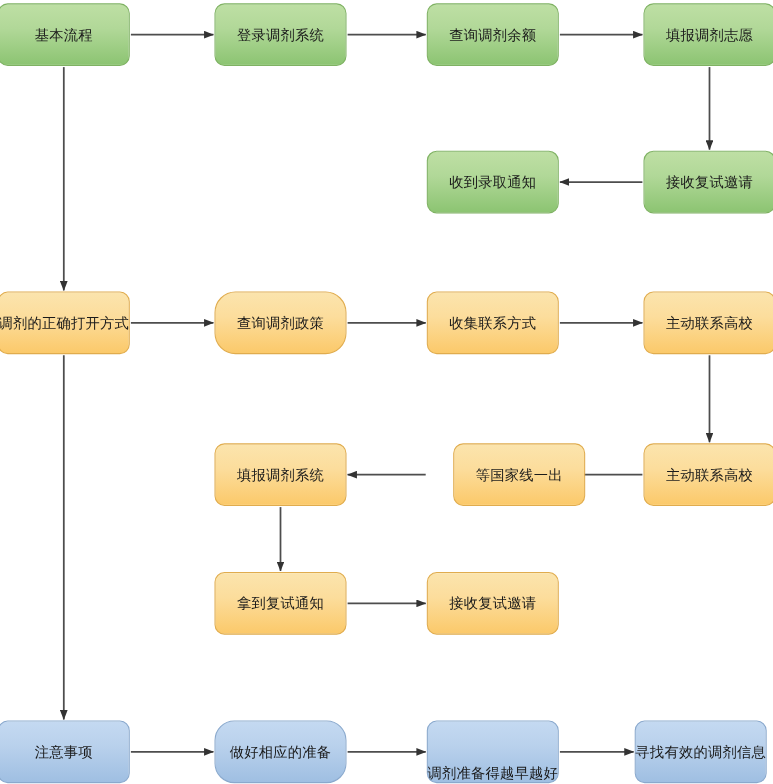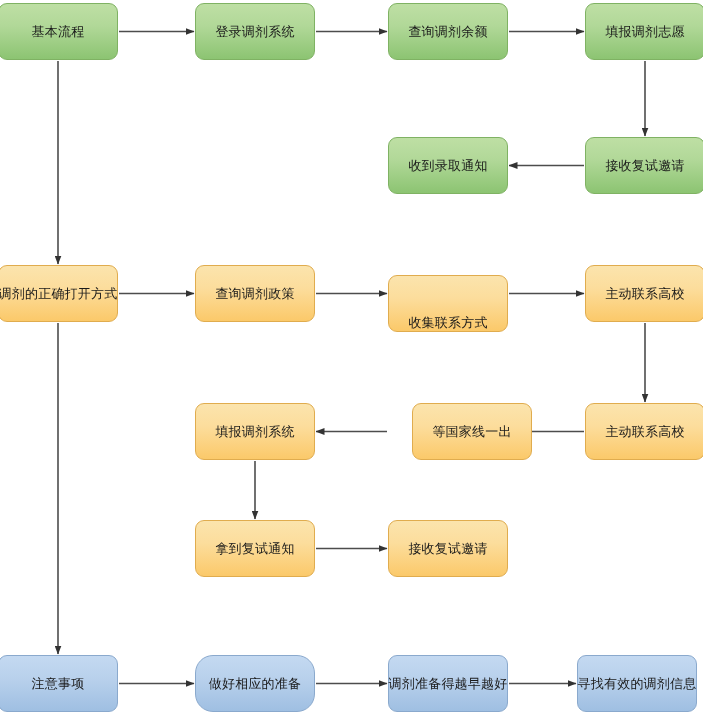--- a/index.html
+++ b/index.html
@@ -108,24 +108,24 @@
       </div>
       <div class="node node-green" style="left: 585px; top: 137px;">
         <span class="node-label">接收复试邀请</span>
       </div>
       <div class="node node-green" style="left: 388px; top: 137px;">
         <span class="node-label">收到录取通知</span>
       </div>
       <div class="node node-yellow" style="left: -2px; top: 265px;">
         <span class="node-label">调剂的正确打开方式</span>
       </div>
-      <div class="node node-yellow" style="left: 195px; top: 265px;">
+      <div class="node node-yellow" style="left: 195px; top: 265px; border-radius: 19px;">
         <span class="node-label">查询调剂政策</span>
       </div>
-      <div class="node node-yellow" style="left: 388px; top: 275px; align-items: flex-end;">
+      <div class="node node-yellow" style="left: 388px; top: 265px;">
         <span class="node-label">收集联系方式</span>
       </div>
       <div class="node node-yellow" style="left: 585px; top: 265px;">
         <span class="node-label">主动联系高校</span>
       </div>
       <div class="node node-yellow" style="left: 585px; top: 403px;">
         <span class="node-label">主动联系高校</span>
       </div>
       <div class="node node-yellow" style="left: 388px; top: 403px; margin-left: 24px;">
         <span class="node-label">等国家线一出</span>
@@ -138,20 +138,20 @@
       </div>
       <div class="node node-yellow" style="left: 388px; top: 520px;">
         <span class="node-label">接收复试邀请</span>
       </div>
       <div class="node node-blue" style="left: -2px; top: 655px;">
         <span class="node-label">注意事项</span>
       </div>
       <div class="node node-blue" style="left: 195px; top: 655px; border-radius: 18px;">
         <span class="node-label">做好相应的准备</span>
       </div>
-      <div class="node node-blue" style="left: 388px; top: 655px;">
+      <div class="node node-blue" style="left: 388px; top: 655px; align-items: flex-end;">
         <span class="node-label">调剂准备得越早越好</span>
       </div>
       <div class="node node-blue" style="left: 577px; top: 655px;">
         <span class="node-label">寻找有效的调剂信息</span>
       </div>
     </div>
 </div>
 
 </body></html>

